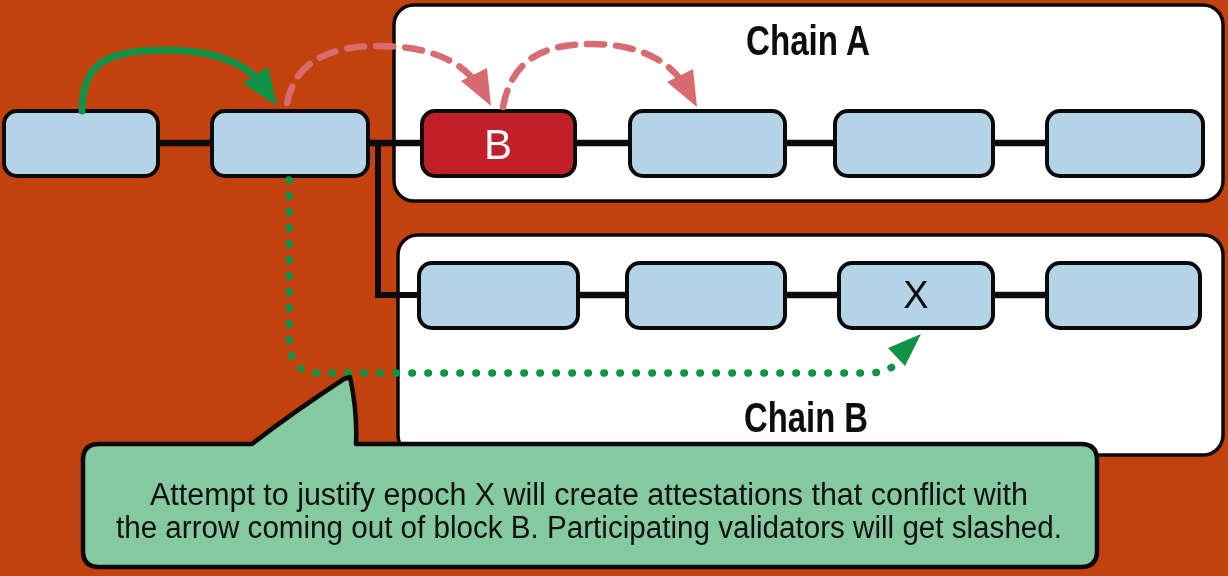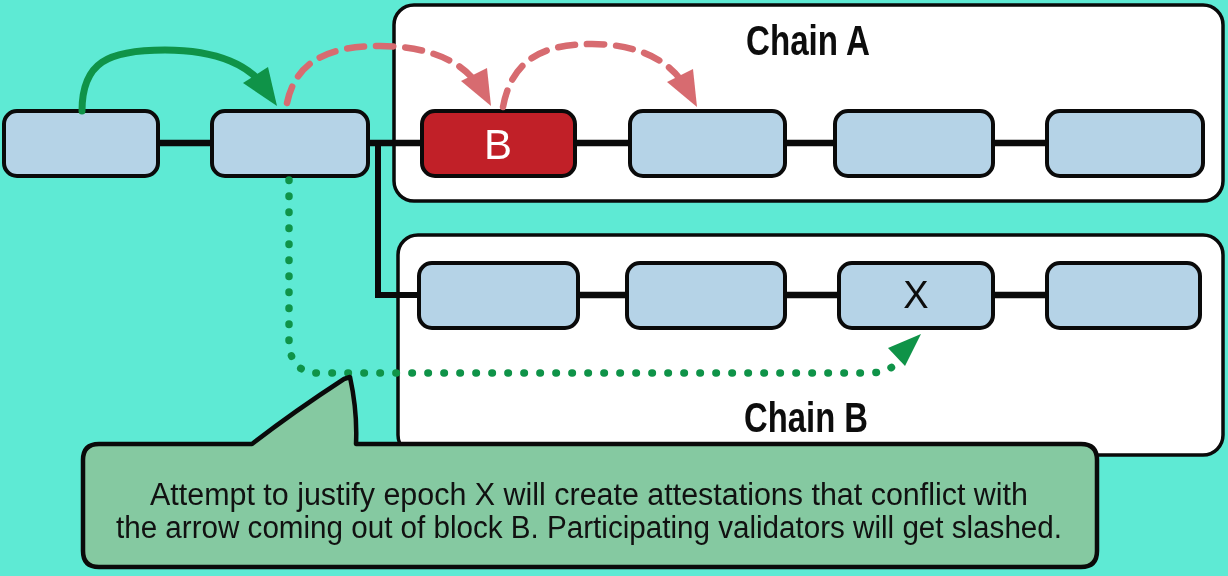--- a/index.html
+++ b/index.html
@@ -1,20 +1,20 @@
 <!DOCTYPE html>
 <html><head>
 <meta charset="utf-8">
 <style>
   html, body { margin: 0; padding: 0; background: #ffffff; }
   .stage {
     position: relative;
     width: 1228px;
     height: 576px;
-    background: #5eead4;
+    background: #c2410c;
     font-family: "Liberation Sans", sans-serif;
     overflow: hidden;
   }
   svg text {
     font-family: "Liberation Sans", sans-serif;
   }
   .chain-label {
     font-size: 42px;
     font-weight: 600;
     fill: #0d0d0d;

